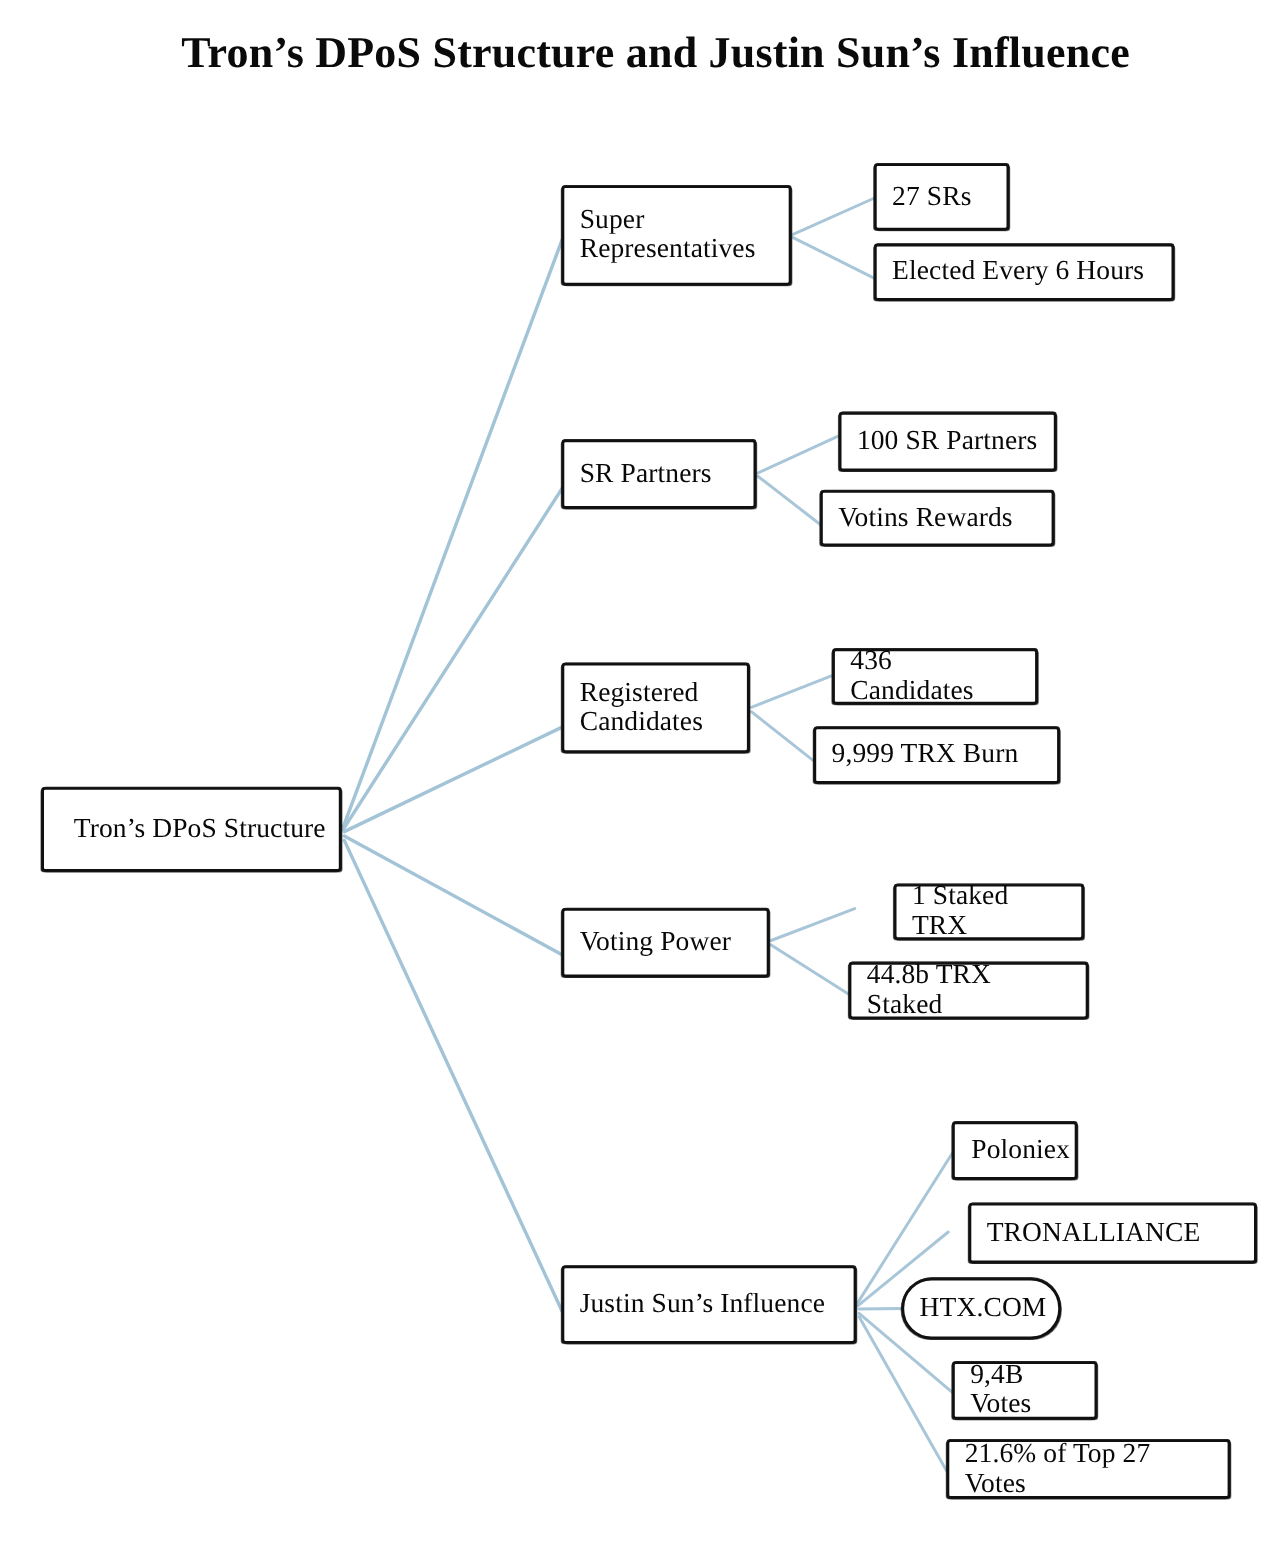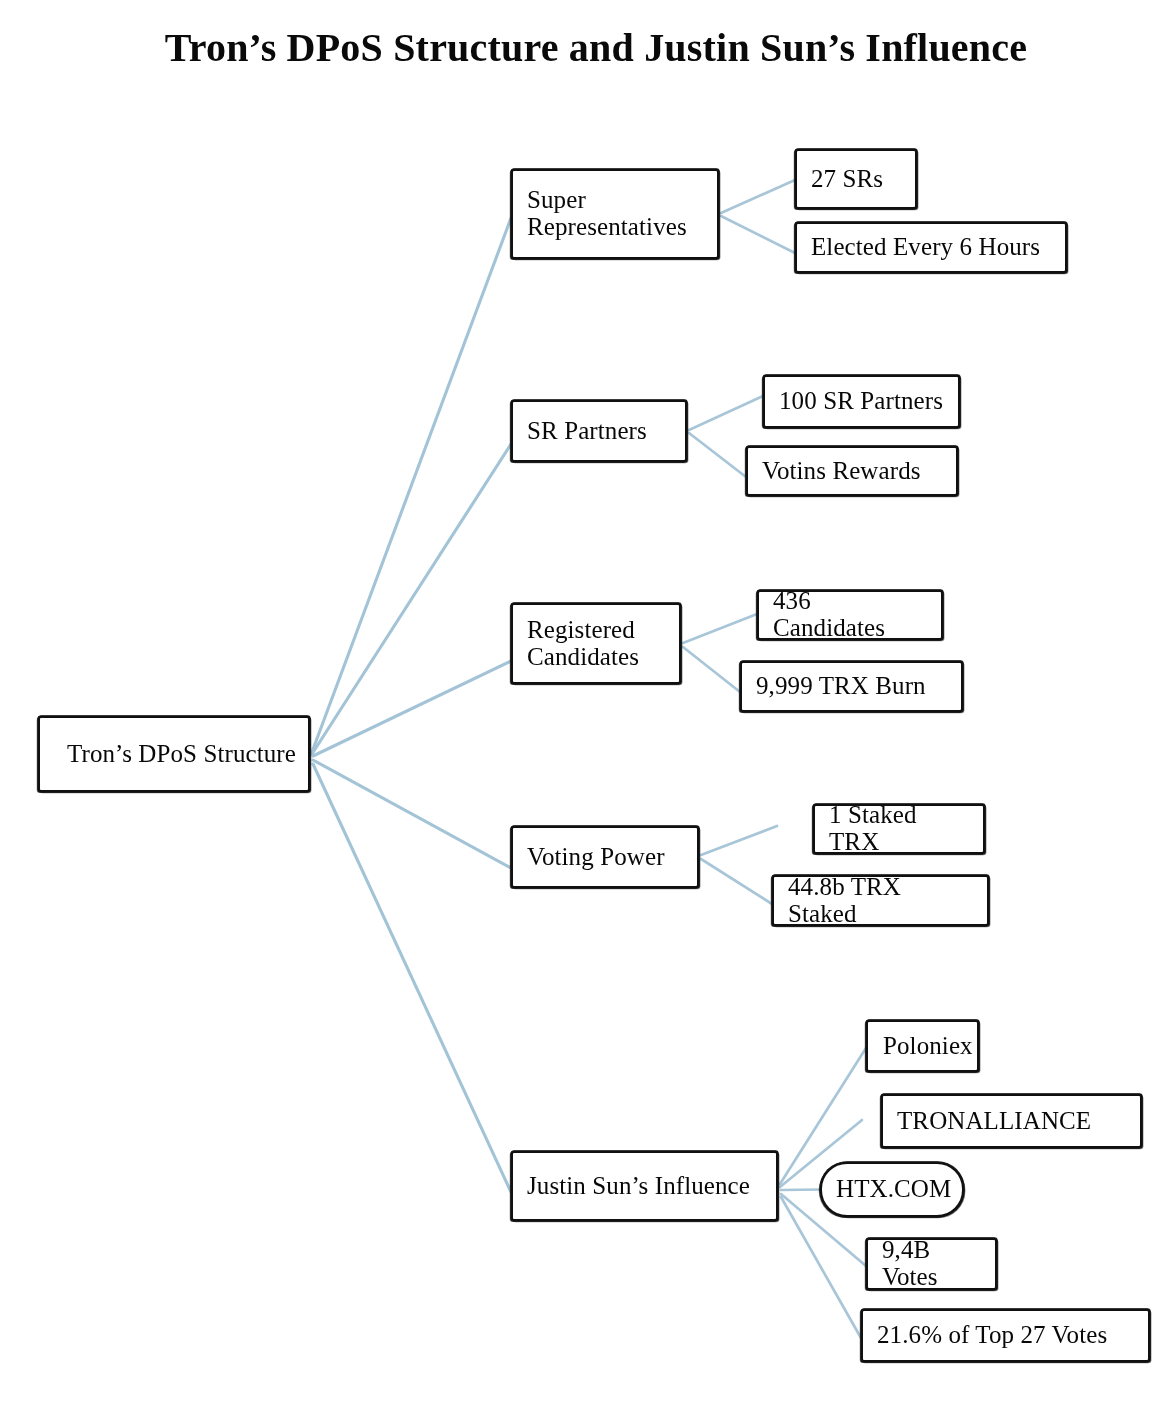--- a/index.html
+++ b/index.html
@@ -173,17 +173,17 @@
   </div>
   <div class="node" style="left:862px; top:1094px; width:261px; height:54px;margin-left:19px;">
     <span class="node-label">TRONALLIANCE</span>
   </div>
   <div class="node" style="left:820px; top:1162px; width:144px; height:55px;border-radius:27px;">
     <span class="node-label">HTX.COM</span>
   </div>
   <div class="node" style="left:866px; top:1238px; width:131px; height:52px;">
     <span class="node-label">9,4B Votes</span>
   </div>
-  <div class="node" style="left:861px; top:1309px; width:289px; height:53px;">
+  <div class="node" style="left:861px; top:1309px; width:257px; height:53px;">
     <span class="node-label">21.6% of Top 27 Votes</span>
   </div>
 
 </div>
 
 </body></html>

